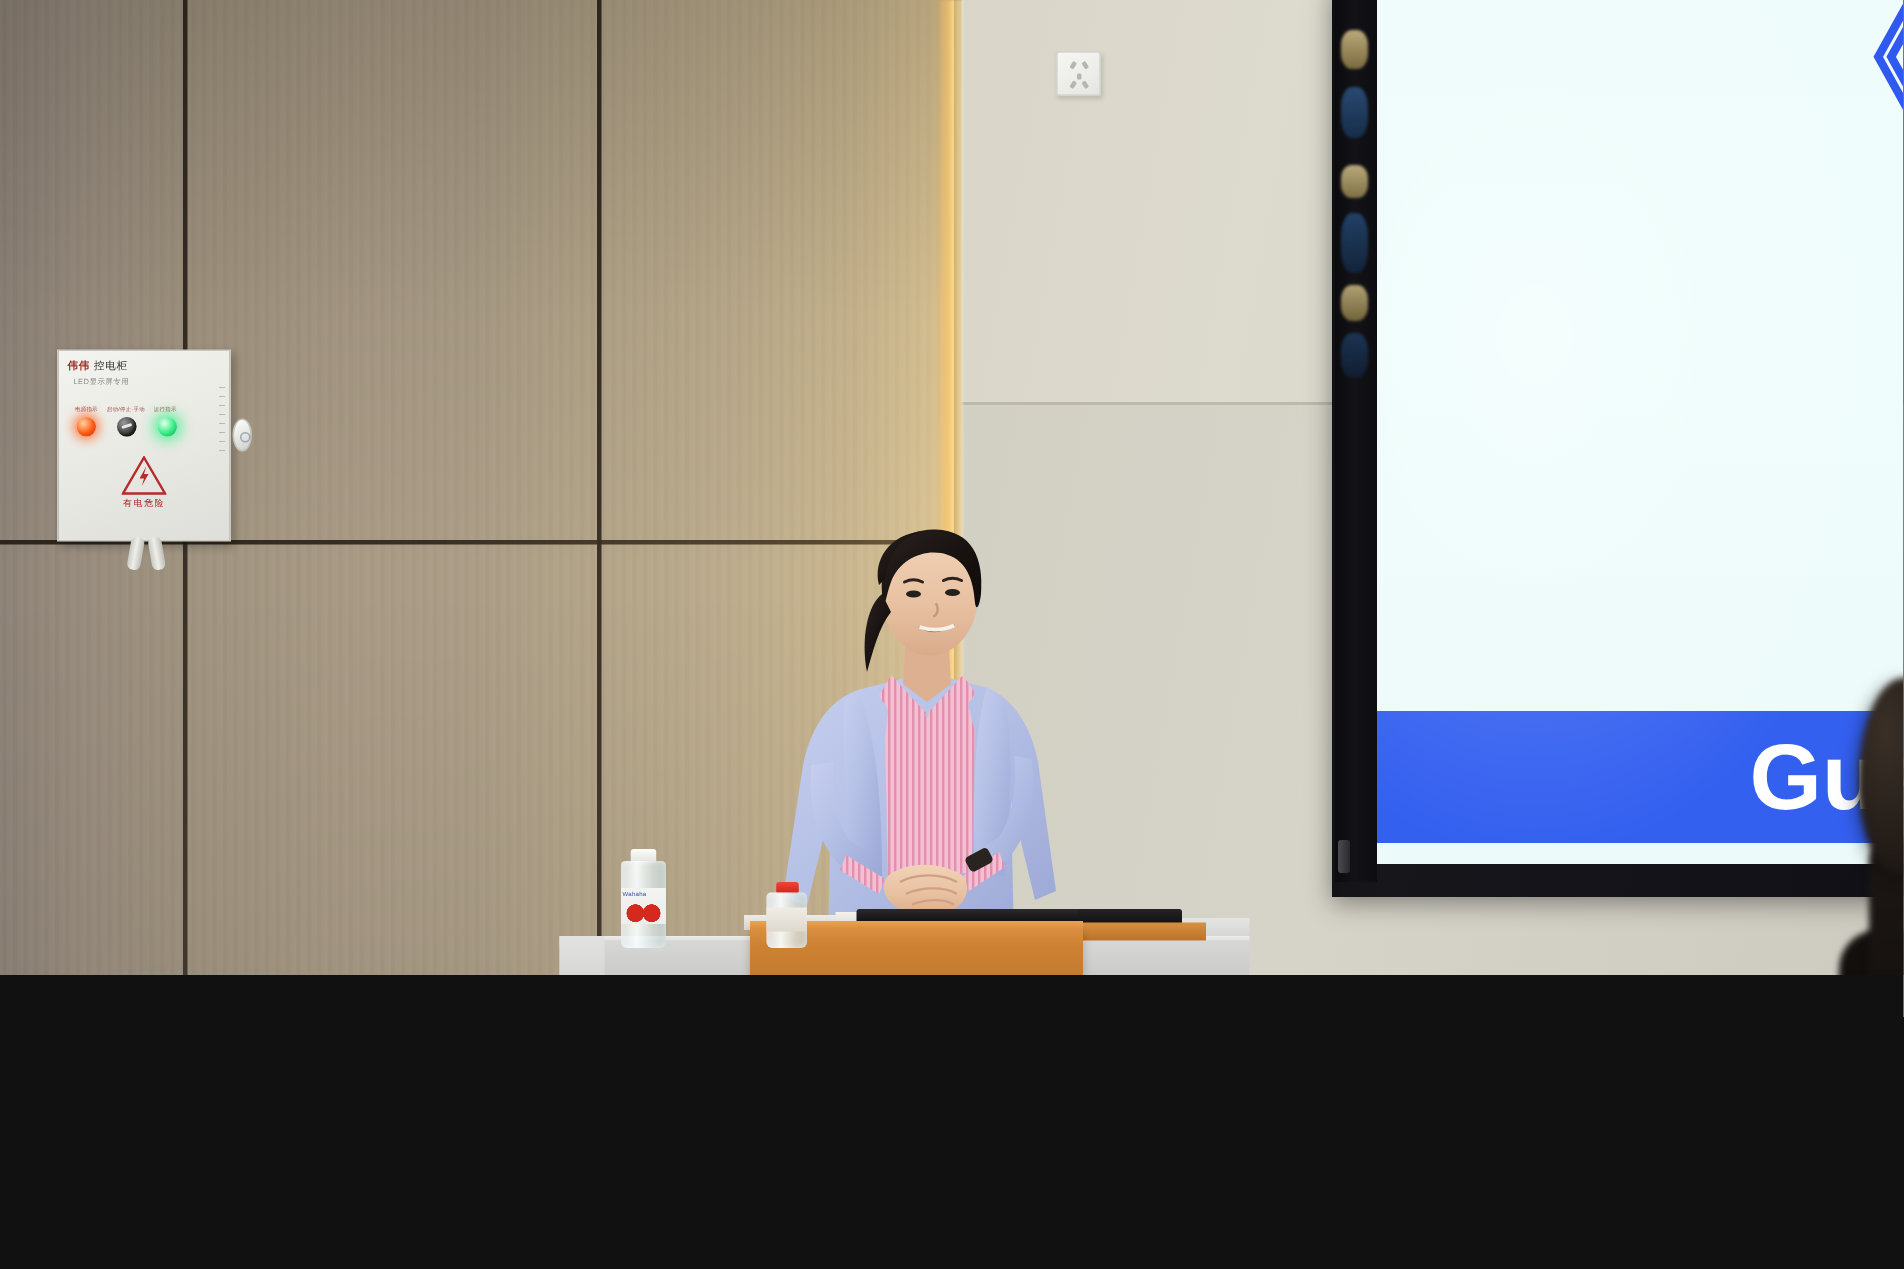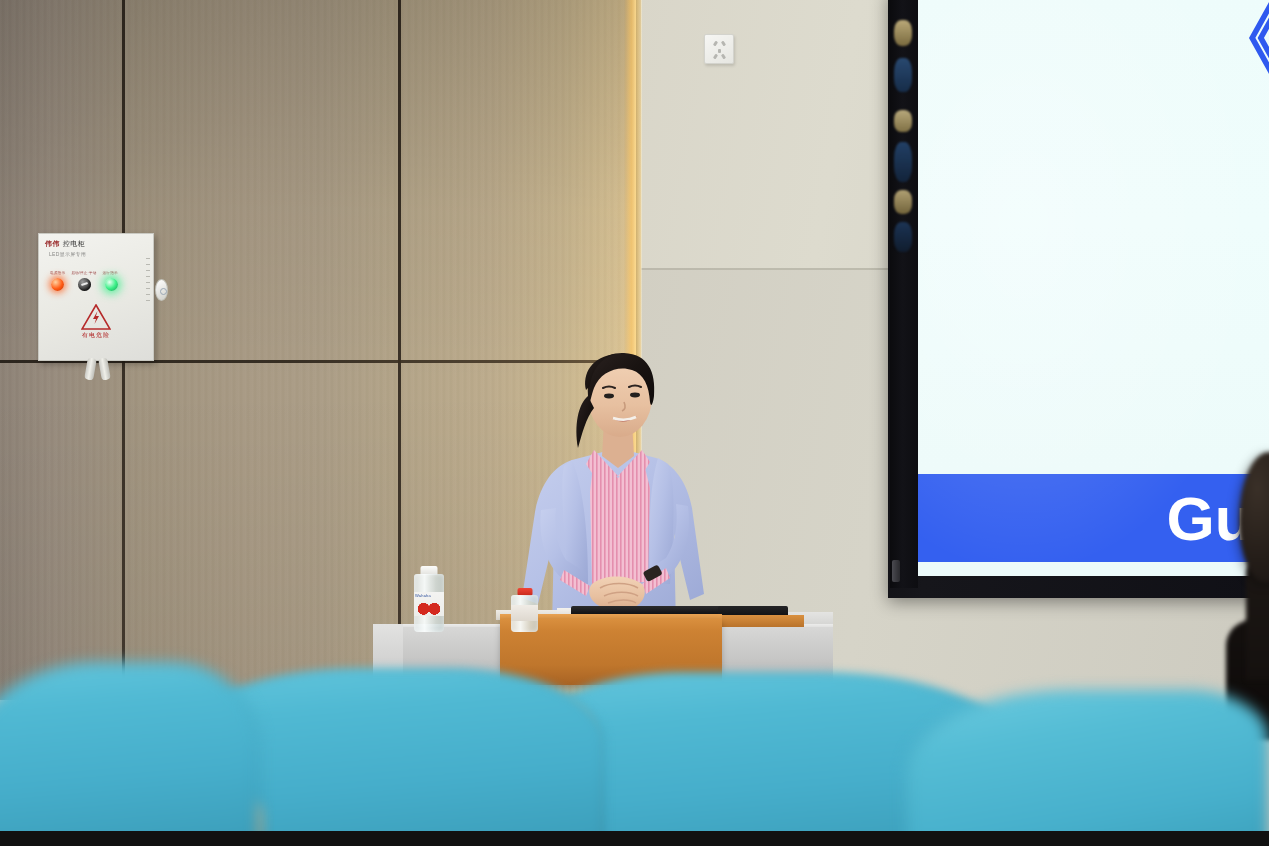--- a/index.html
+++ b/index.html
@@ -5,21 +5,21 @@
 <style>
   * { margin:0; padding:0; box-sizing:border-box; }
   html,body { background:#111; }
   body {
     font-family:"Liberation Sans", sans-serif;
     display:flex; align-items:flex-start; justify-content:flex-start;
   }
 
   .scene {
     position:relative;
-    width:1269px; height:831px;
+    width:1269px; height:650px;
     overflow:hidden;
     background:#cfcabf;
     text-decoration:underline;
   }
 
   
   .wall-right {
     position:absolute; left:630px; top:0; width:639px; height:720px;
     background:linear-gradient(100deg,#d9d6c9 0%,#dddbce 30%,#d7d5c9 60%,#cfcdc2 100%);
   }

